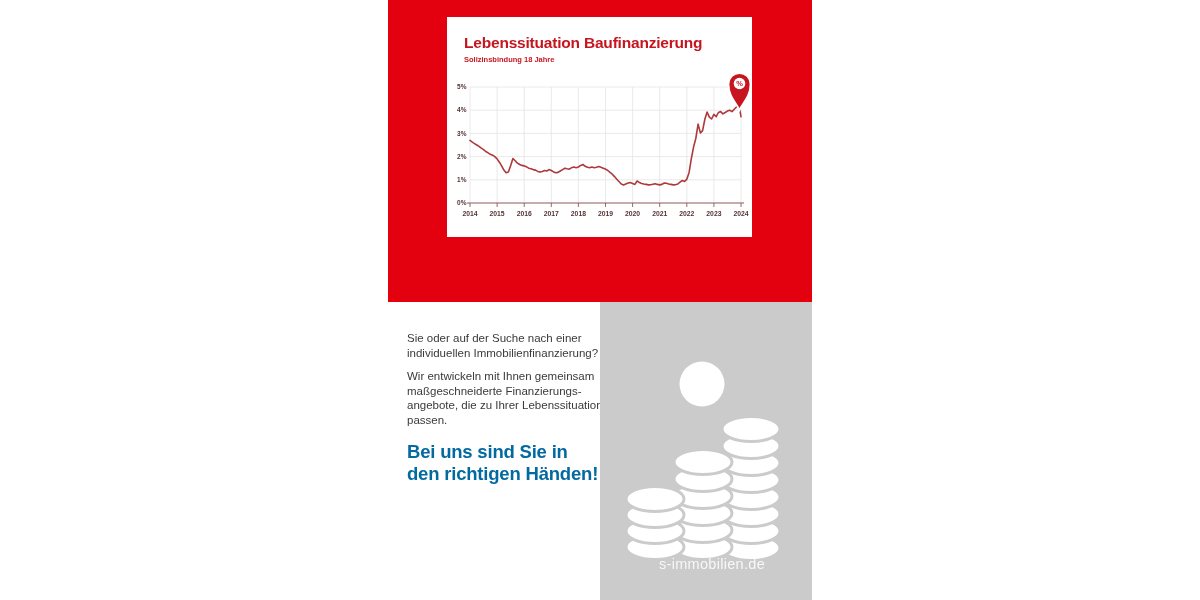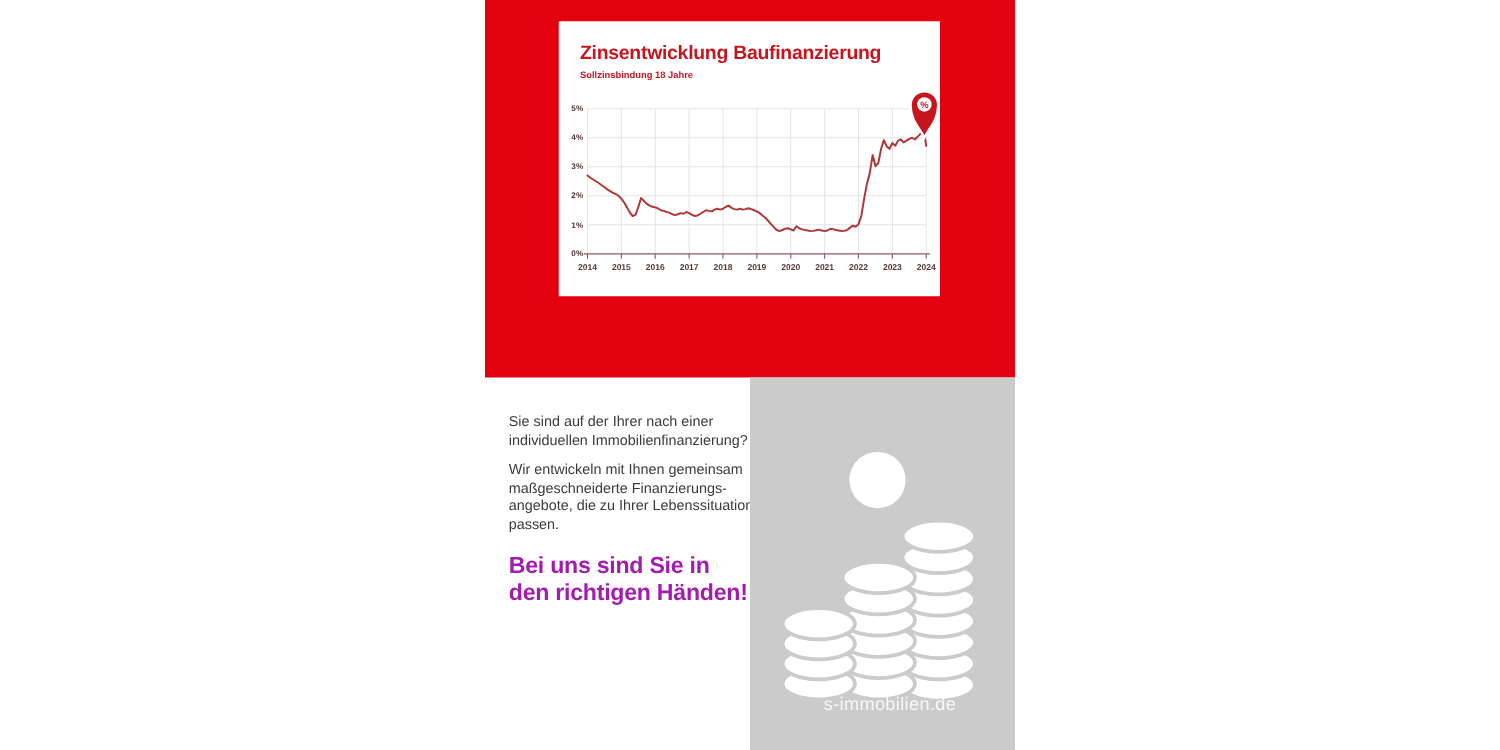--- a/index.html
+++ b/index.html
@@ -16,21 +16,21 @@
   .chart-svg{position:absolute;left:0;top:0;width:305px;height:220px;}
   .hero-headline{position:absolute;left:17px;top:241px;margin:0;font-size:41px;font-weight:bold;
                color:#ffffff;letter-spacing:-0.5px;white-space:nowrap;}
 
   
   .text-col{position:absolute;left:407px;top:331px;width:196px;font-size:11.5px;line-height:14.6px;
             color:#3a3a38;}
   .text-col p{margin:0 0 9px 0;}
   .red-inline{color:#bf5353;}
   .closing{margin-top:13px !important;font-size:18.5px;line-height:22.5px;font-weight:bold;
-           color:#a21caf;letter-spacing:-0.2px;}
+           color:#0369a1;letter-spacing:-0.2px;}
 
   .gray-panel{position:absolute;left:600px;top:302px;width:212px;height:298px;background:#cbcbcb;}
   .coin-svg{position:absolute;left:0;top:0;width:212px;height:298px;}
   .website{position:absolute;left:0;top:254px;width:224px;text-align:center;font-size:14.5px;
            color:rgba(255,255,255,0.85);letter-spacing:0.3px;}
 </style>
 </head>
 <body>
 
 <div class="stage">
@@ -88,28 +88,28 @@
             <text x="294" y="199" text-anchor="middle" font-size="6.8" font-weight="bold" fill="#553333">2024</text>
             <line x1="20" y1="186" x2="297" y2="186" stroke="#8f5a5a" stroke-width="1"></line>
           </g>
         <path id="rate-line" fill="none" stroke-width="1.6" stroke-linejoin="round" stroke-linecap="round" d="M23.0 123.4 L25.3 125.2 L27.5 126.6 L29.8 128.0 L32.0 129.4 L34.3 131.2 L36.5 132.6 L38.8 134.5 L41.1 135.9 L43.3 137.3 L45.6 138.2 L47.8 139.6 L50.1 141.9 L52.4 145.2 L54.6 148.9 L56.9 153.1 L59.1 155.8 L61.4 154.9 L63.7 148.4 L65.9 141.5 L68.2 143.8 L70.4 146.1 L72.7 147.5 L74.9 148.4 L77.2 148.9 L79.5 149.8 L81.7 151.2 L84.0 151.7 L86.2 152.6 L88.5 153.1 L90.8 154.4 L93.0 155.1 L95.3 154.4 L97.5 153.5 L99.8 154.0 L102.0 152.6 L104.3 153.5 L106.6 154.9 L108.8 155.8 L111.1 155.4 L113.3 154.0 L115.6 152.6 L117.9 151.2 L120.1 151.7 L122.4 152.1 L124.6 150.7 L126.9 150.0 L129.1 150.7 L131.4 150.0 L133.7 148.4 L135.9 147.5 L138.2 149.3 L140.4 150.3 L142.7 150.7 L144.9 150.0 L147.2 150.7 L149.5 150.3 L151.7 149.6 L154.0 150.3 L156.2 151.2 L158.5 152.1 L160.8 153.5 L163.0 155.4 L165.3 157.2 L167.5 159.6 L169.8 162.3 L172.1 164.7 L174.3 167.0 L176.6 167.9 L178.8 167.0 L181.1 166.0 L183.3 165.6 L185.6 166.5 L187.9 167.4 L190.1 164.0 L192.4 165.6 L194.6 166.5 L196.9 167.0 L199.2 167.4 L201.4 167.9 L203.7 167.7 L205.9 167.2 L208.2 166.7 L210.4 167.4 L212.7 167.9 L215.0 167.4 L217.2 166.0 L219.5 166.3 L221.7 167.0 L224.0 167.4 L226.3 167.9 L228.5 167.7 L230.8 167.0 L233.0 165.1 L235.3 163.5 L237.5 164.4 L239.8 162.3 L242.1 155.4 L244.3 141.9 L246.6 129.9 L248.8 121.5 L251.1 107.1 L253.4 115.9 L255.6 113.6 L257.9 102.0 L260.1 95.1 L262.4 100.2 L264.6 102.0 L266.9 97.4 L269.2 99.7 L271.4 95.5 L273.7 94.6 L275.9 96.9 L278.2 95.5 L280.4 94.1 L282.7 93.2 L285.0 94.6 L287.2 92.3 L289.5 90.0 L291.7 86.2 L294.0 99.7" stroke="#ad393b"></path>
         <g>
           <path d="M292.5,93 C289,85.5 281.5,79.5 281.5,67 A11,11 0 1 1 303.5,67 C303.5,79.5 296,85.5 292.5,93 Z" fill="#c6151f" stroke="#ffffff" stroke-width="1.8"></path>
           <circle cx="292.5" cy="66.5" r="5.8" fill="#ffffff"></circle>
           <text x="292.5" y="69.4" text-anchor="middle" font-size="7.5" font-weight="bold" fill="#c6151f">%</text>
         </g>
       </svg>
-      <h1 class="chart-title">Zinsentwicklung Baufinanzierung</h1>
+      <h1 class="chart-title">Lebenssituation Baufinanzierung</h1>
       <h2 class="chart-subtitle">Sollzinsbindung 18 Jahre</h2>
     </div>
 
   </section>
 
   <div class="text-col">
-    <p><span>Sie sind auf der Ihrer nach einer individuellen Immobilienfinanzierung?</span></p>
+    <p><span>Sie oder auf der Suche nach einer individuellen Immobilienfinanzierung?</span></p>
     <p>Wir entwickeln mit Ihnen gemeinsam maßgeschneiderte Finanzierungs­angebote, die zu Ihrer Lebenssituation passen.</p>
     <p class="closing">Bei uns sind Sie in den richtigen Händen!</p>
   </div>
 
   <aside class="gray-panel">
     <svg class="coin-svg" viewBox="0 0 212 298">
       <g fill="#ffffff" stroke="#cbcbcb" stroke-width="3">
 
         <ellipse cx="151" cy="246" rx="29" ry="12.5"></ellipse>
           <ellipse cx="151" cy="229" rx="29" ry="12.5"></ellipse>

